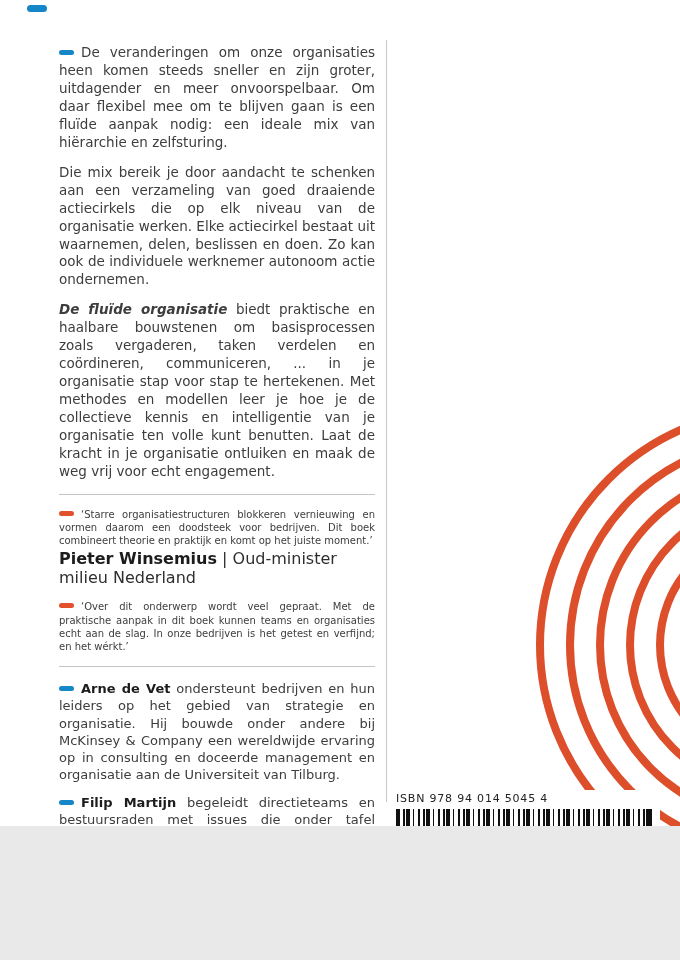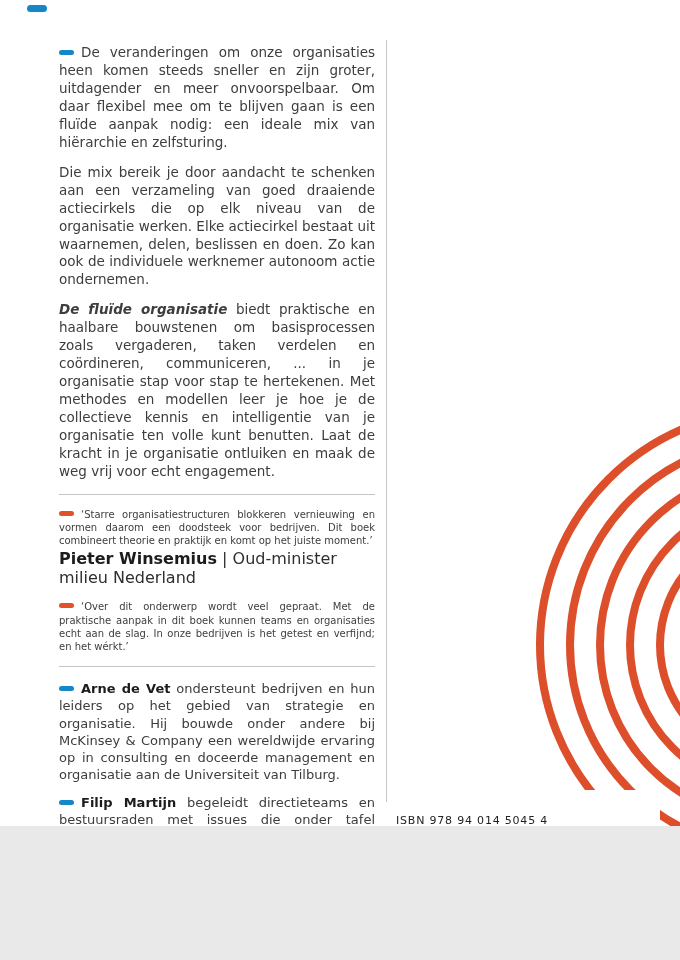--- a/index.html
+++ b/index.html
@@ -30,21 +30,21 @@
   .bio { font-size:13px; line-height:1.32; text-align:justify; margin-bottom:11px; }
 
   .question { font-size:19.5px; font-weight:bold; line-height:1.28; letter-spacing:0.2px;
               margin-bottom:20px; text-transform:uppercase; }
   .question.blue { color:#1586c8; }
   .question.orange { color:#e2502c; }
 
   .swoosh { position:absolute; left:0; top:0; pointer-events:none; }
 
   .isbn-block { position:absolute; left:394px; top:790px; width:266px; background:#ffffff; padding:2px 2px 0 2px; }
-  .isbn-label { font-size:11px; letter-spacing:0.8px; color:#222; margin-bottom:4px;margin-top:22px; }
+  .isbn-label { font-size:11px; letter-spacing:0.8px; color:#222; margin-bottom:4px; }
   .barcode-bars {
     width:256px; height:46px;
     background:repeating-linear-gradient(90deg,
       #111 0 2px, #fff 2px 5px, #111 5px 7px, #fff 7px 8px,
       #111 8px 12px, #fff 12px 15px, #111 15px 16px, #fff 16px 20px);
     border-left:2px solid #111; border-right:2px solid #111;
   }
   .barcode-digits { font-size:12.5px; letter-spacing:11.5px; color:#111; margin-top:12px; padding-left:4px; white-space:nowrap; }
 
   .website { position:absolute; left:394px; right:27px; top:886px; background:#fff;

